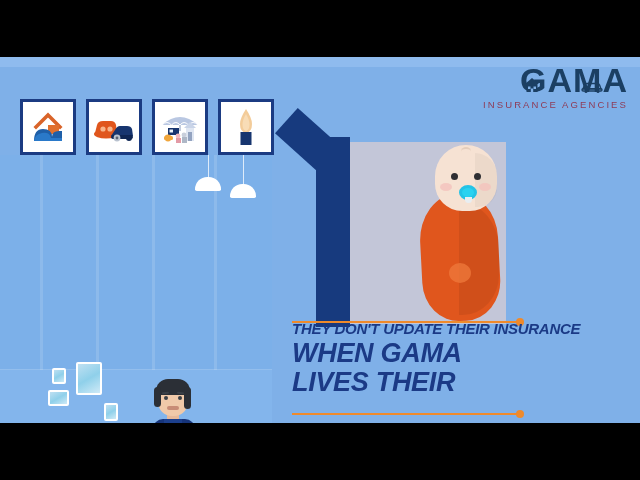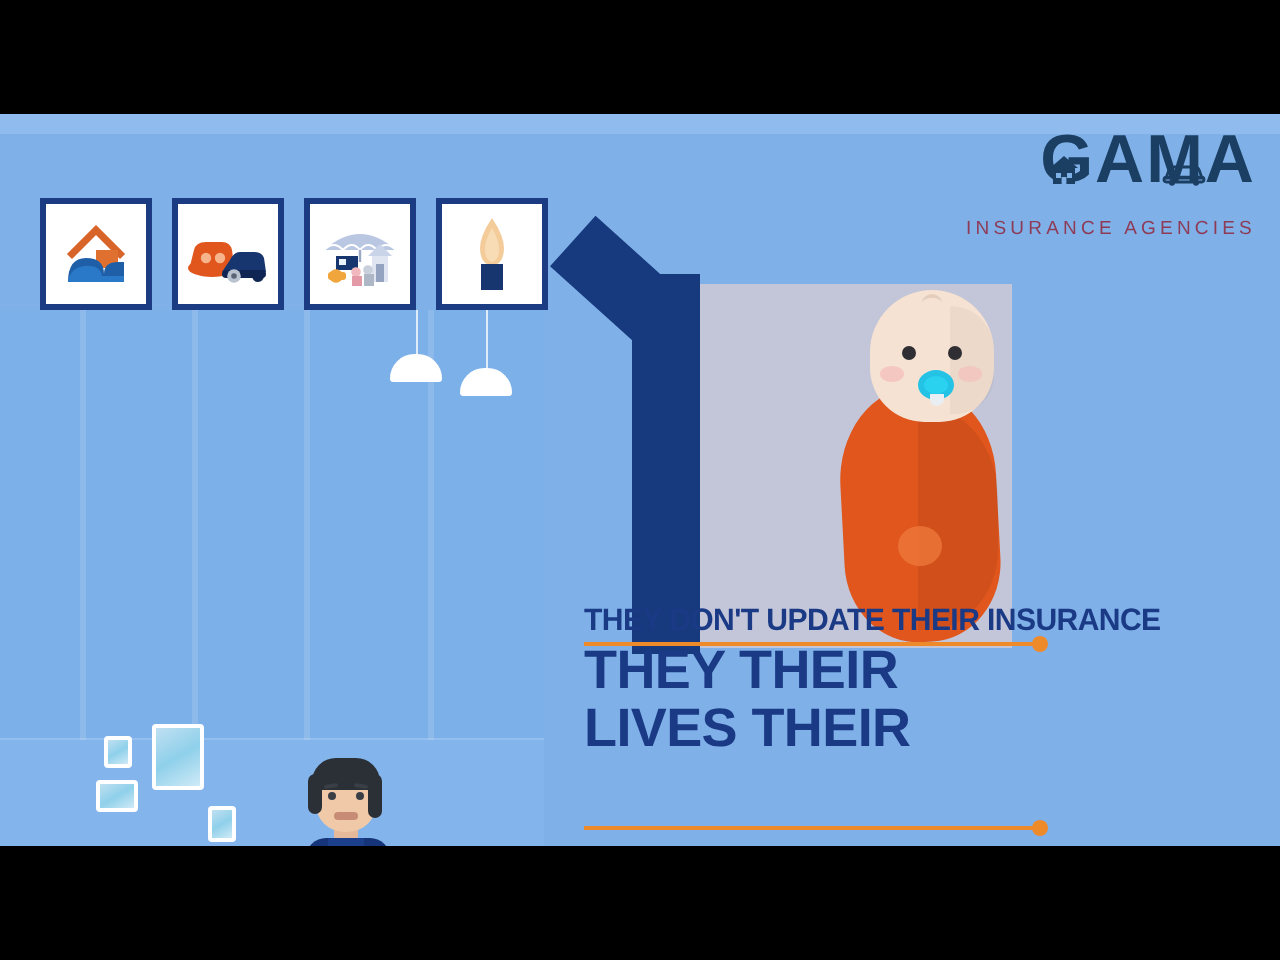--- a/index.html
+++ b/index.html
@@ -242,21 +242,21 @@
     background: #2ad2f0; border-radius: 50%;
     border: 3px solid #24c3e6; box-sizing: border-box;
   }
   #paci-nub {
     position:absolute; left: 50px; top: 52px; width: 7px; height: 6px;
     background: #e8eef2; border-radius: 0 0 4px 4px;
   }
 
   
   #headline {
-    position: absolute; left: 292px; top: 246px; z-index: 30; width: 340px;
+    position: absolute; left: 292px; top: 264px; z-index: 30; width: 340px; font-style: italic;
   }
   .hl-line {
     color: #1b3a86;
     font-weight: bold;
     letter-spacing: -0.3px;
     line-height: 1;
     white-space: nowrap;
     font-family: "Liberation Sans", sans-serif;
   }
   #hl-1 { font-size: 15.5px; margin-bottom: 3px; transform: scaleX(0.97); transform-origin: left; }
@@ -279,21 +279,21 @@
     letter-spacing: 1px;
     color: #1b3f63;
     line-height: 1;
     position: relative;
   }
   #logo-sub {
     font-family: "Liberation Sans", sans-serif;
     font-size: 9.5px;
     letter-spacing: 2.1px;
     color: #8e3b56;
-    margin-top: 13px;
+    margin-top: 3px;
     line-height: 1;
   }
   
   #logo-house {
     position: absolute; left: 41px; top: 14px; width: 16px; height: 16px; z-index: 2;
   }
   
   #logo-car {
     position: absolute; left: 98px; top: 17px; width: 22px; height: 14px; z-index: 2;
   }
@@ -458,21 +458,21 @@
       <div class="baby-eye" id="baby-eye-r"></div>
       <div id="paci-ring"></div>
       <div id="paci-nub"></div>
     </div>
 
     <div class="uline" id="ul-1"></div>
     <div class="udot" id="ud-1"></div>
 
     <div id="headline">
       <div class="hl-line" id="hl-1">THEY DON'T UPDATE THEIR INSURANCE</div>
-      <div class="hl-line" id="hl-2">THEY THEIR</div>
+      <div class="hl-line" id="hl-2">WHEN GAMA</div>
       <div class="hl-line" id="hl-3">LIVES THEIR</div>
     </div>
 
     <div class="uline" id="ul-2"></div>
     <div class="udot" id="ud-2"></div>
 
   </div>
 
   <div class="bar" id="bar-bottom"></div>
 </div>

